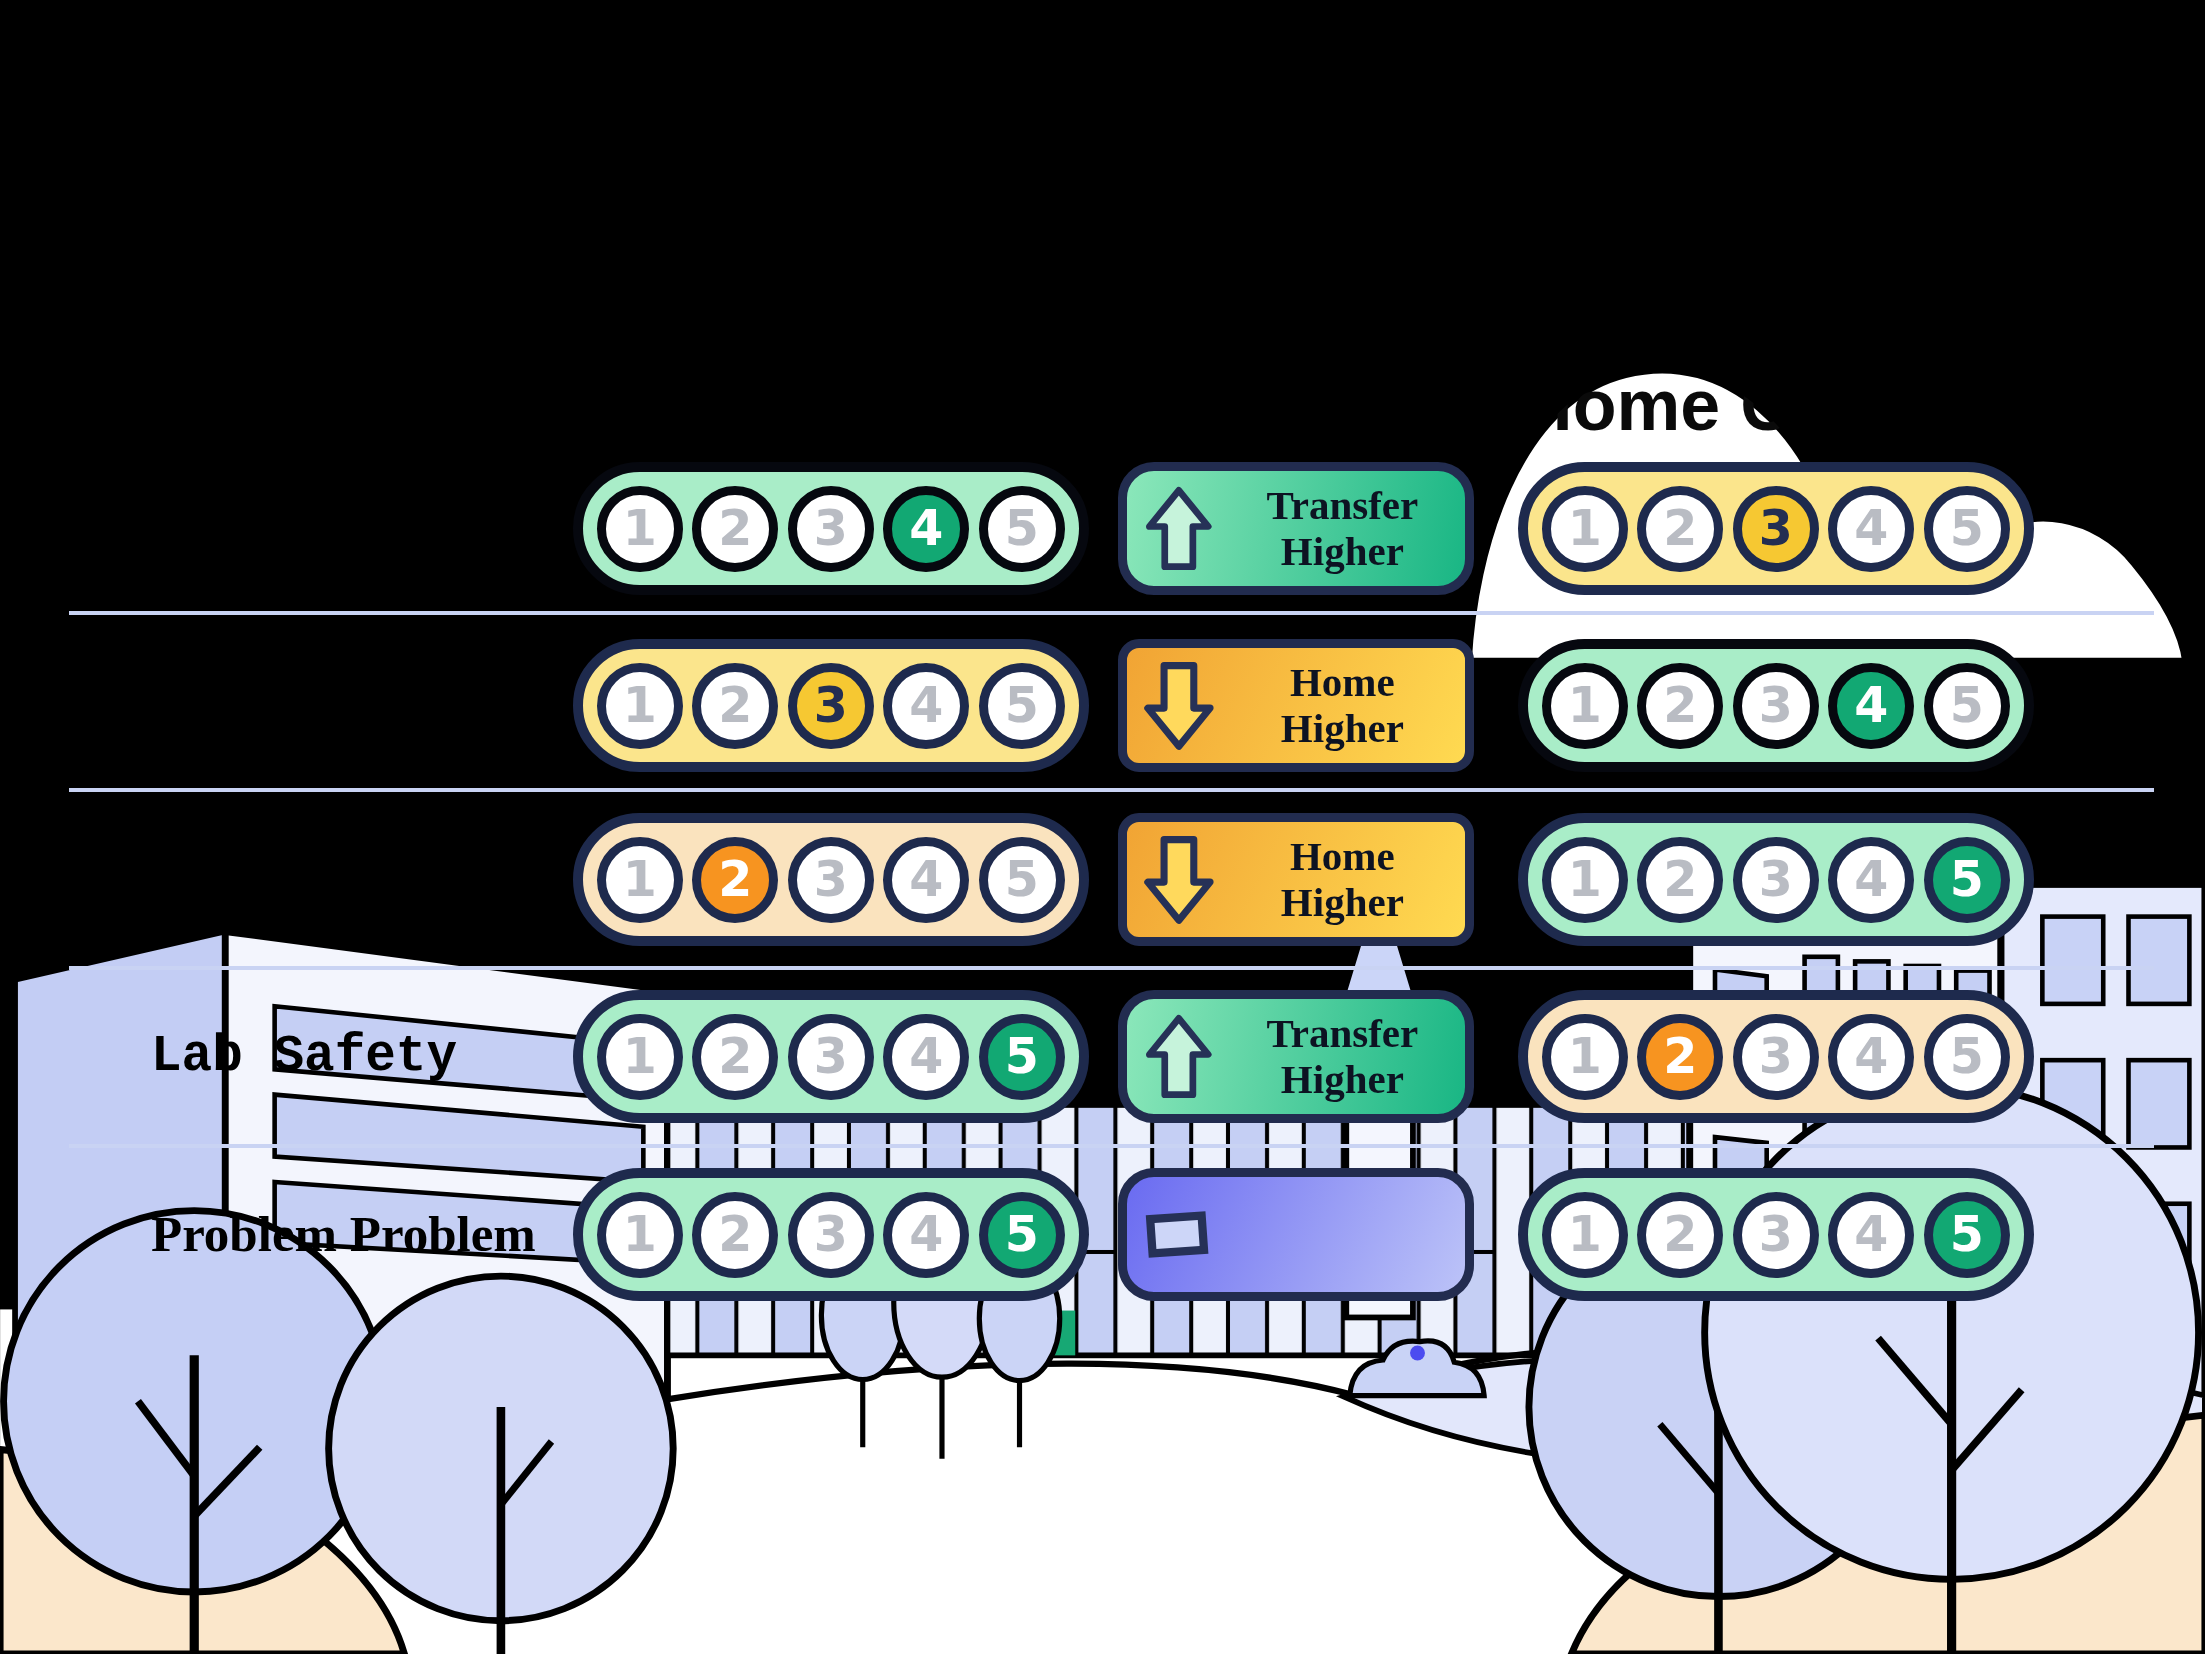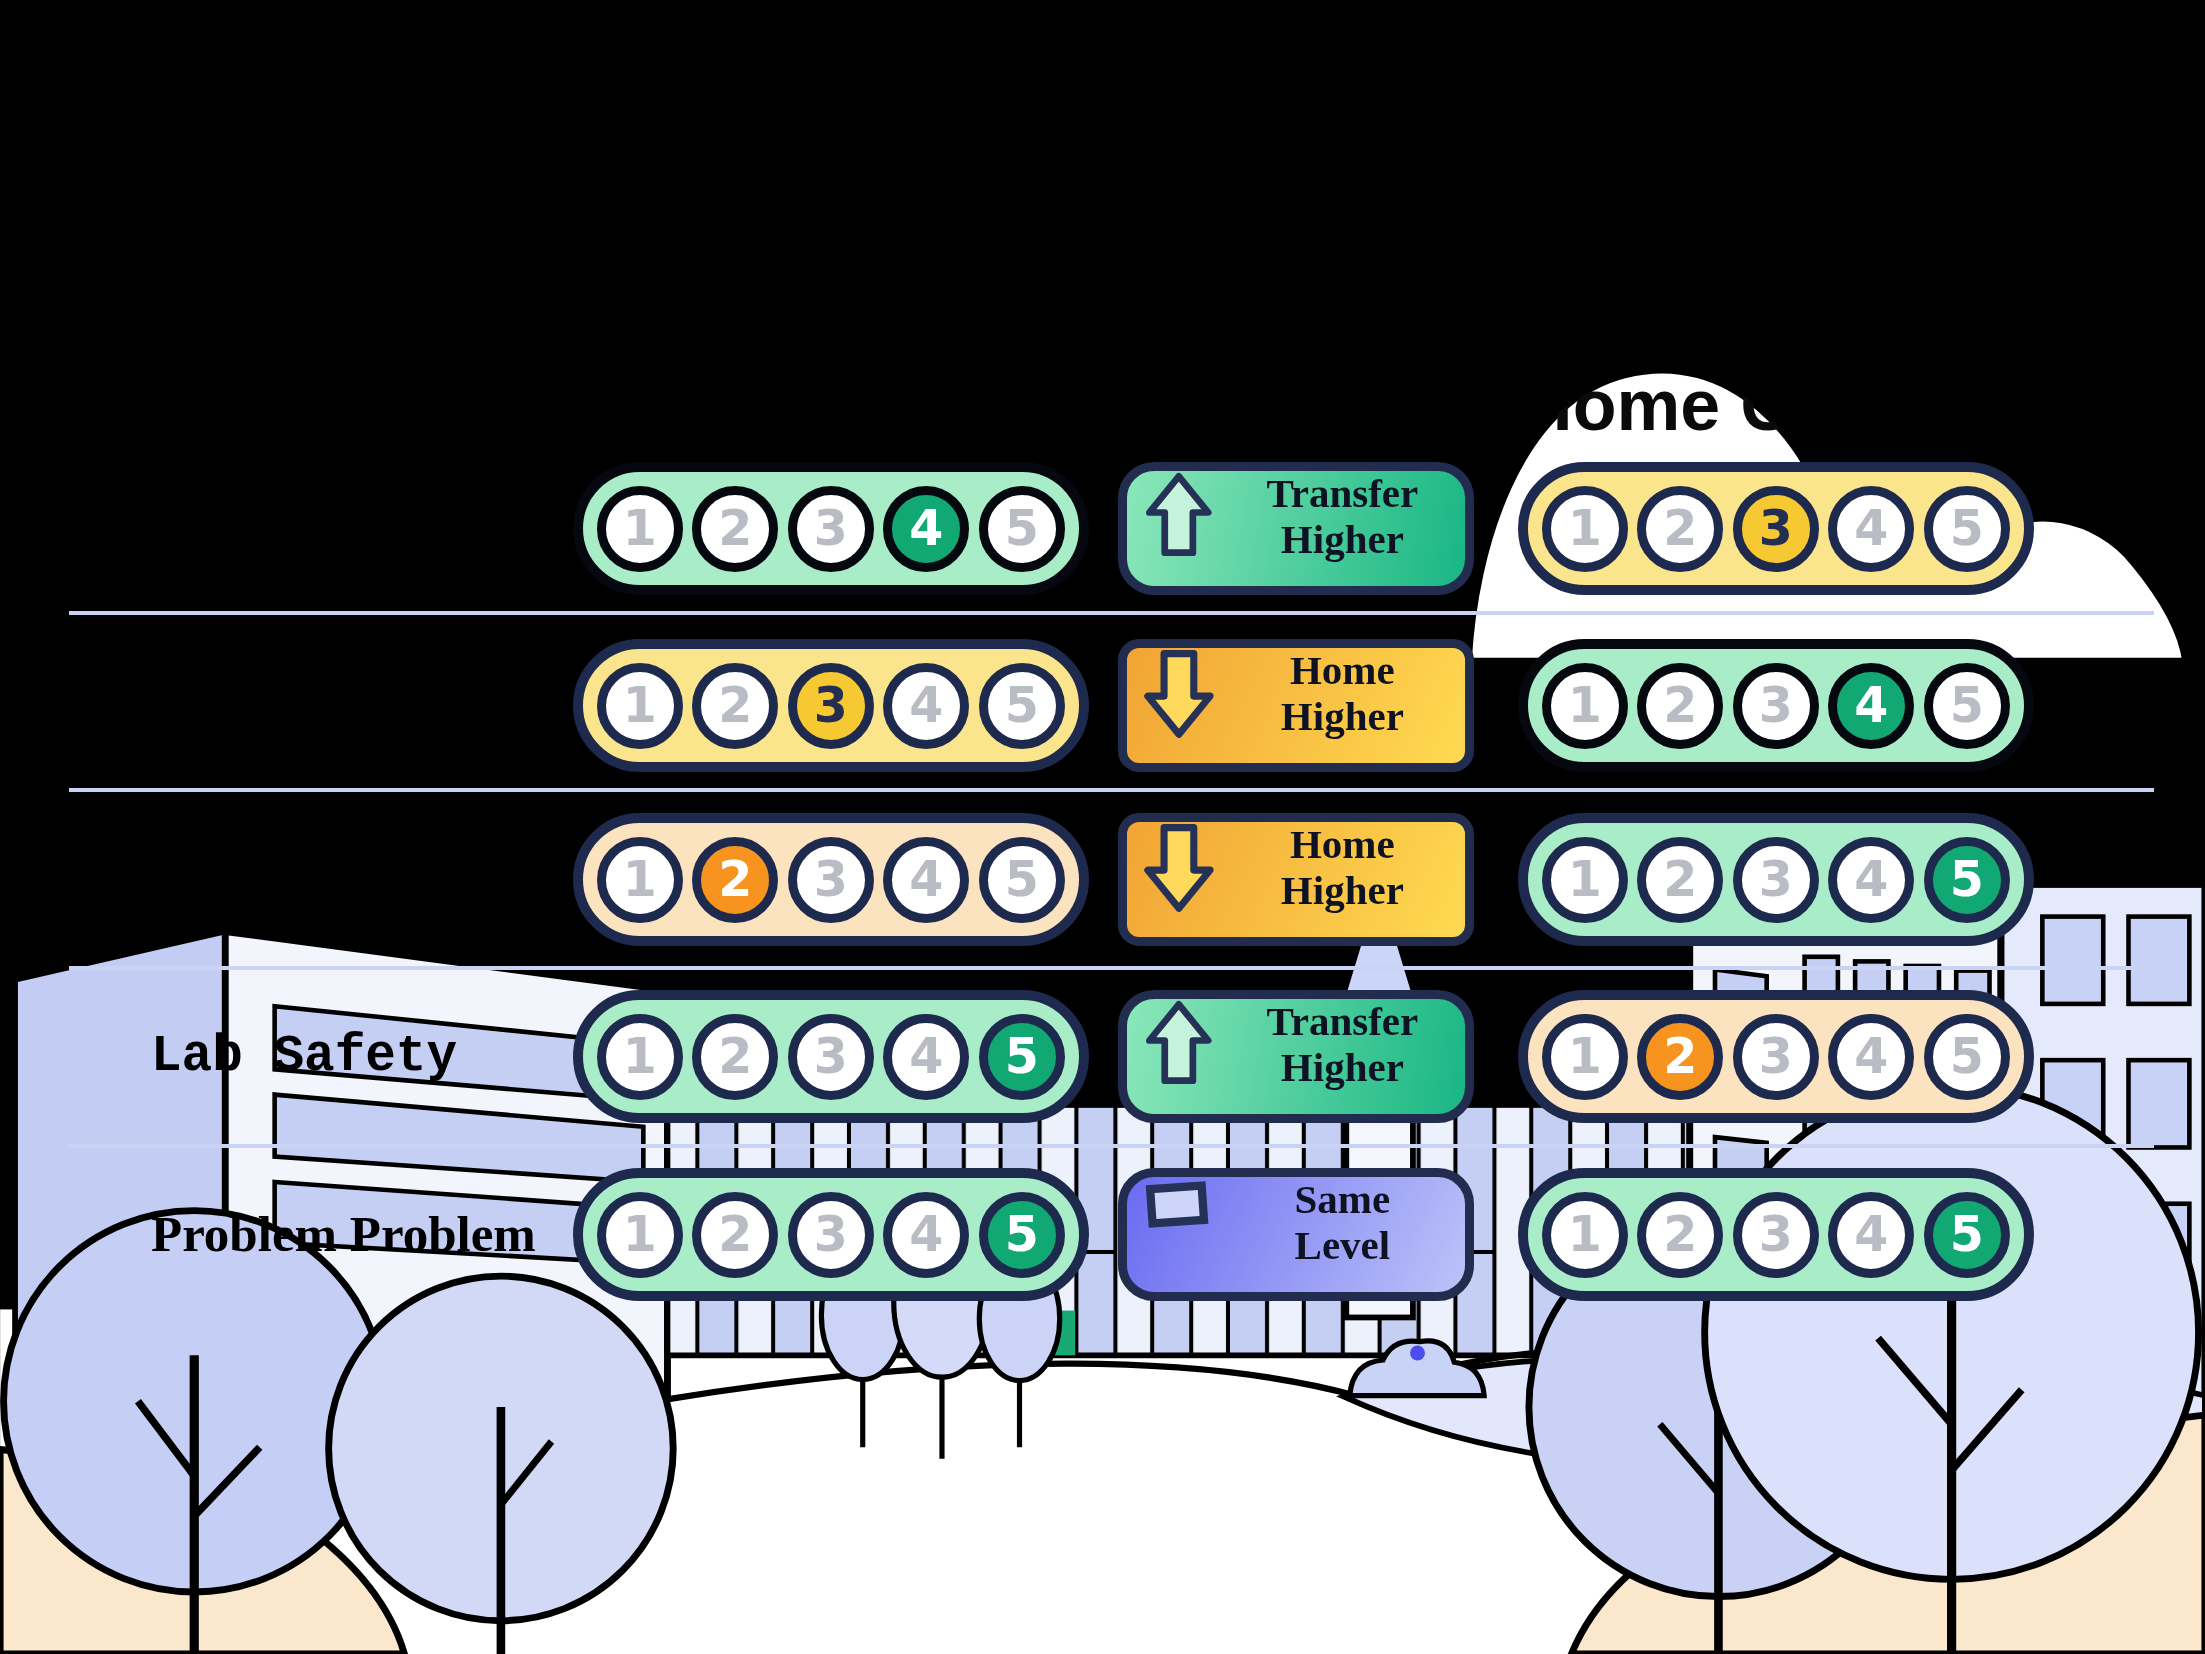--- a/index.html
+++ b/index.html
@@ -17,21 +17,21 @@
   .theme-yellow{background:#FBE58C;}
   .theme-peach{background:#FAE3BE;}
   .circle{width:68px;height:68px;border:9.8px solid #1E2A4D;border-radius:50%;background:#fff;
           display:flex;align-items:center;justify-content:center;
           font:bold 49px "DejaVu Sans",sans-serif;color:#B9BCC3;}
   .ring-black .circle{border-color:#06080F;}
   .circle.sel-green{background:#12A873;color:#fff;}
   .circle.sel-gold{background:#F6C832;color:#232E52;}
   .circle.sel-orange{background:#F79420;color:#fff;}
   .badge{position:absolute;z-index:5;left:1118px;width:338px;height:115px;
-         border:9.2px solid #222C4F;border-radius:36px;display:flex;align-items:flex-start;}
+         border:9.2px solid #222C4F;border-radius:36px;display:flex;align-items:center;}
   .badge-green{background:linear-gradient(100deg,#8BE7BA,#19B684);}
   .badge-gold{background:linear-gradient(115deg,#F1A434,#FFDA51);border-radius:21px;}
   .badge-purple{background:linear-gradient(115deg,#6A6BF1,#BCC3F8);}
   .badge-icon{width:103px;display:flex;justify-content:center;align-items:center;}
   .badge-icon svg{height:87px;}
   .badge-gold .badge-icon svg{height:92px;}
   .badge-purple .badge-icon svg{height:55px;}
   .badge-text{flex:1;text-align:center;font:bold 41px/1.12 "Liberation Serif",serif;color:#0D1322;padding-right:10.3px;}
   .cloud-title{font:bold 125px "Liberation Sans",sans-serif;fill:#0A0A0A;}
 </style>
@@ -231,24 +231,20 @@
         <div class="circle">3</div>
         <div class="circle">4</div>
         <div class="circle sel-green">5</div>
       </div>
       <div class="badge badge-purple" style="top: 1168px;">
         <span class="badge-icon">
           <svg viewBox="0 0 220 160">
             <rect x="30" y="30" width="150" height="100" fill="#CDD6F8" stroke="#263157" stroke-width="24" transform="rotate(-4 105 80)"></rect>
           </svg>
         </span>
-        <div class="badge-text">
-          <div>Same</div>
-          <div>Level</div>
-        </div>
       </div>
       <div class="pill theme-green" style="left: 1518px; top: 1168px;">
         <div class="circle">1</div>
         <div class="circle">2</div>
         <div class="circle">3</div>
         <div class="circle">4</div>
         <div class="circle sel-green">5</div>
       </div>
     </div>
 </div>

